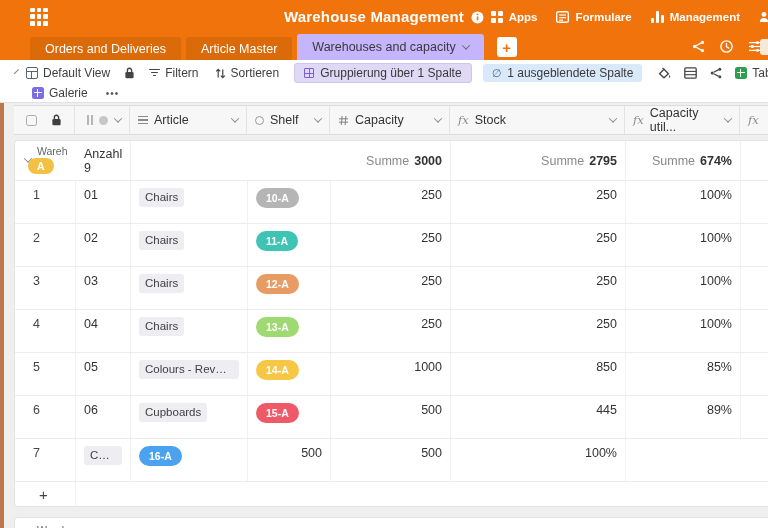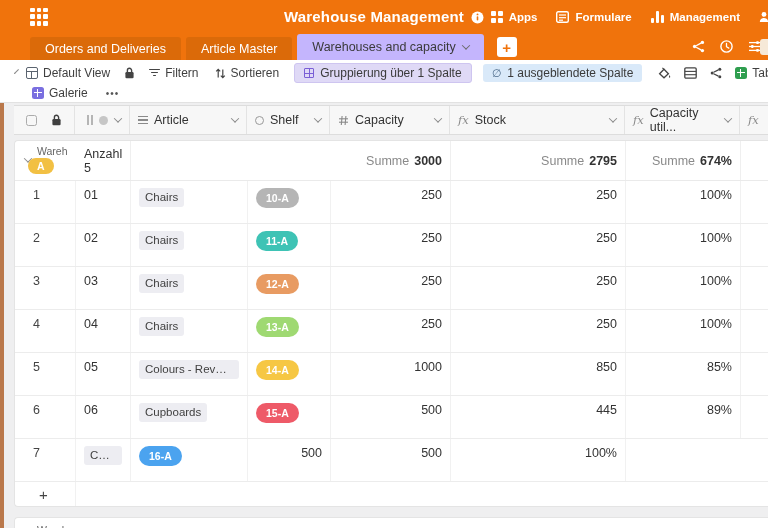--- a/index.html
+++ b/index.html
@@ -350,21 +350,21 @@
       </div>
     </div>
 
     <div class="group-card">
       <div class="group-head">
         <div class="gh-cell gh-label">
           <span class="chev"></span>
           <span class="gh-colname">Wareh</span>
           <span class="gh-pill" style="background-color: rgb(242, 192, 67);">A</span>
         </div>
-        <div class="gh-cell gh-count">Anzahl 5</div>
+        <div class="gh-cell gh-count">Anzahl 9</div>
         <div class="gh-cell gh-sum">
           <span class="sum-label">Summe</span>
             <span class="sum-val">3000</span>
         </div>
         <div class="gh-cell gh-sum">
           <span class="sum-label">Summe</span>
             <span class="sum-val">2795</span>
         </div>
         <div class="gh-cell gh-sum">
           <span class="sum-label">Summe</span>

